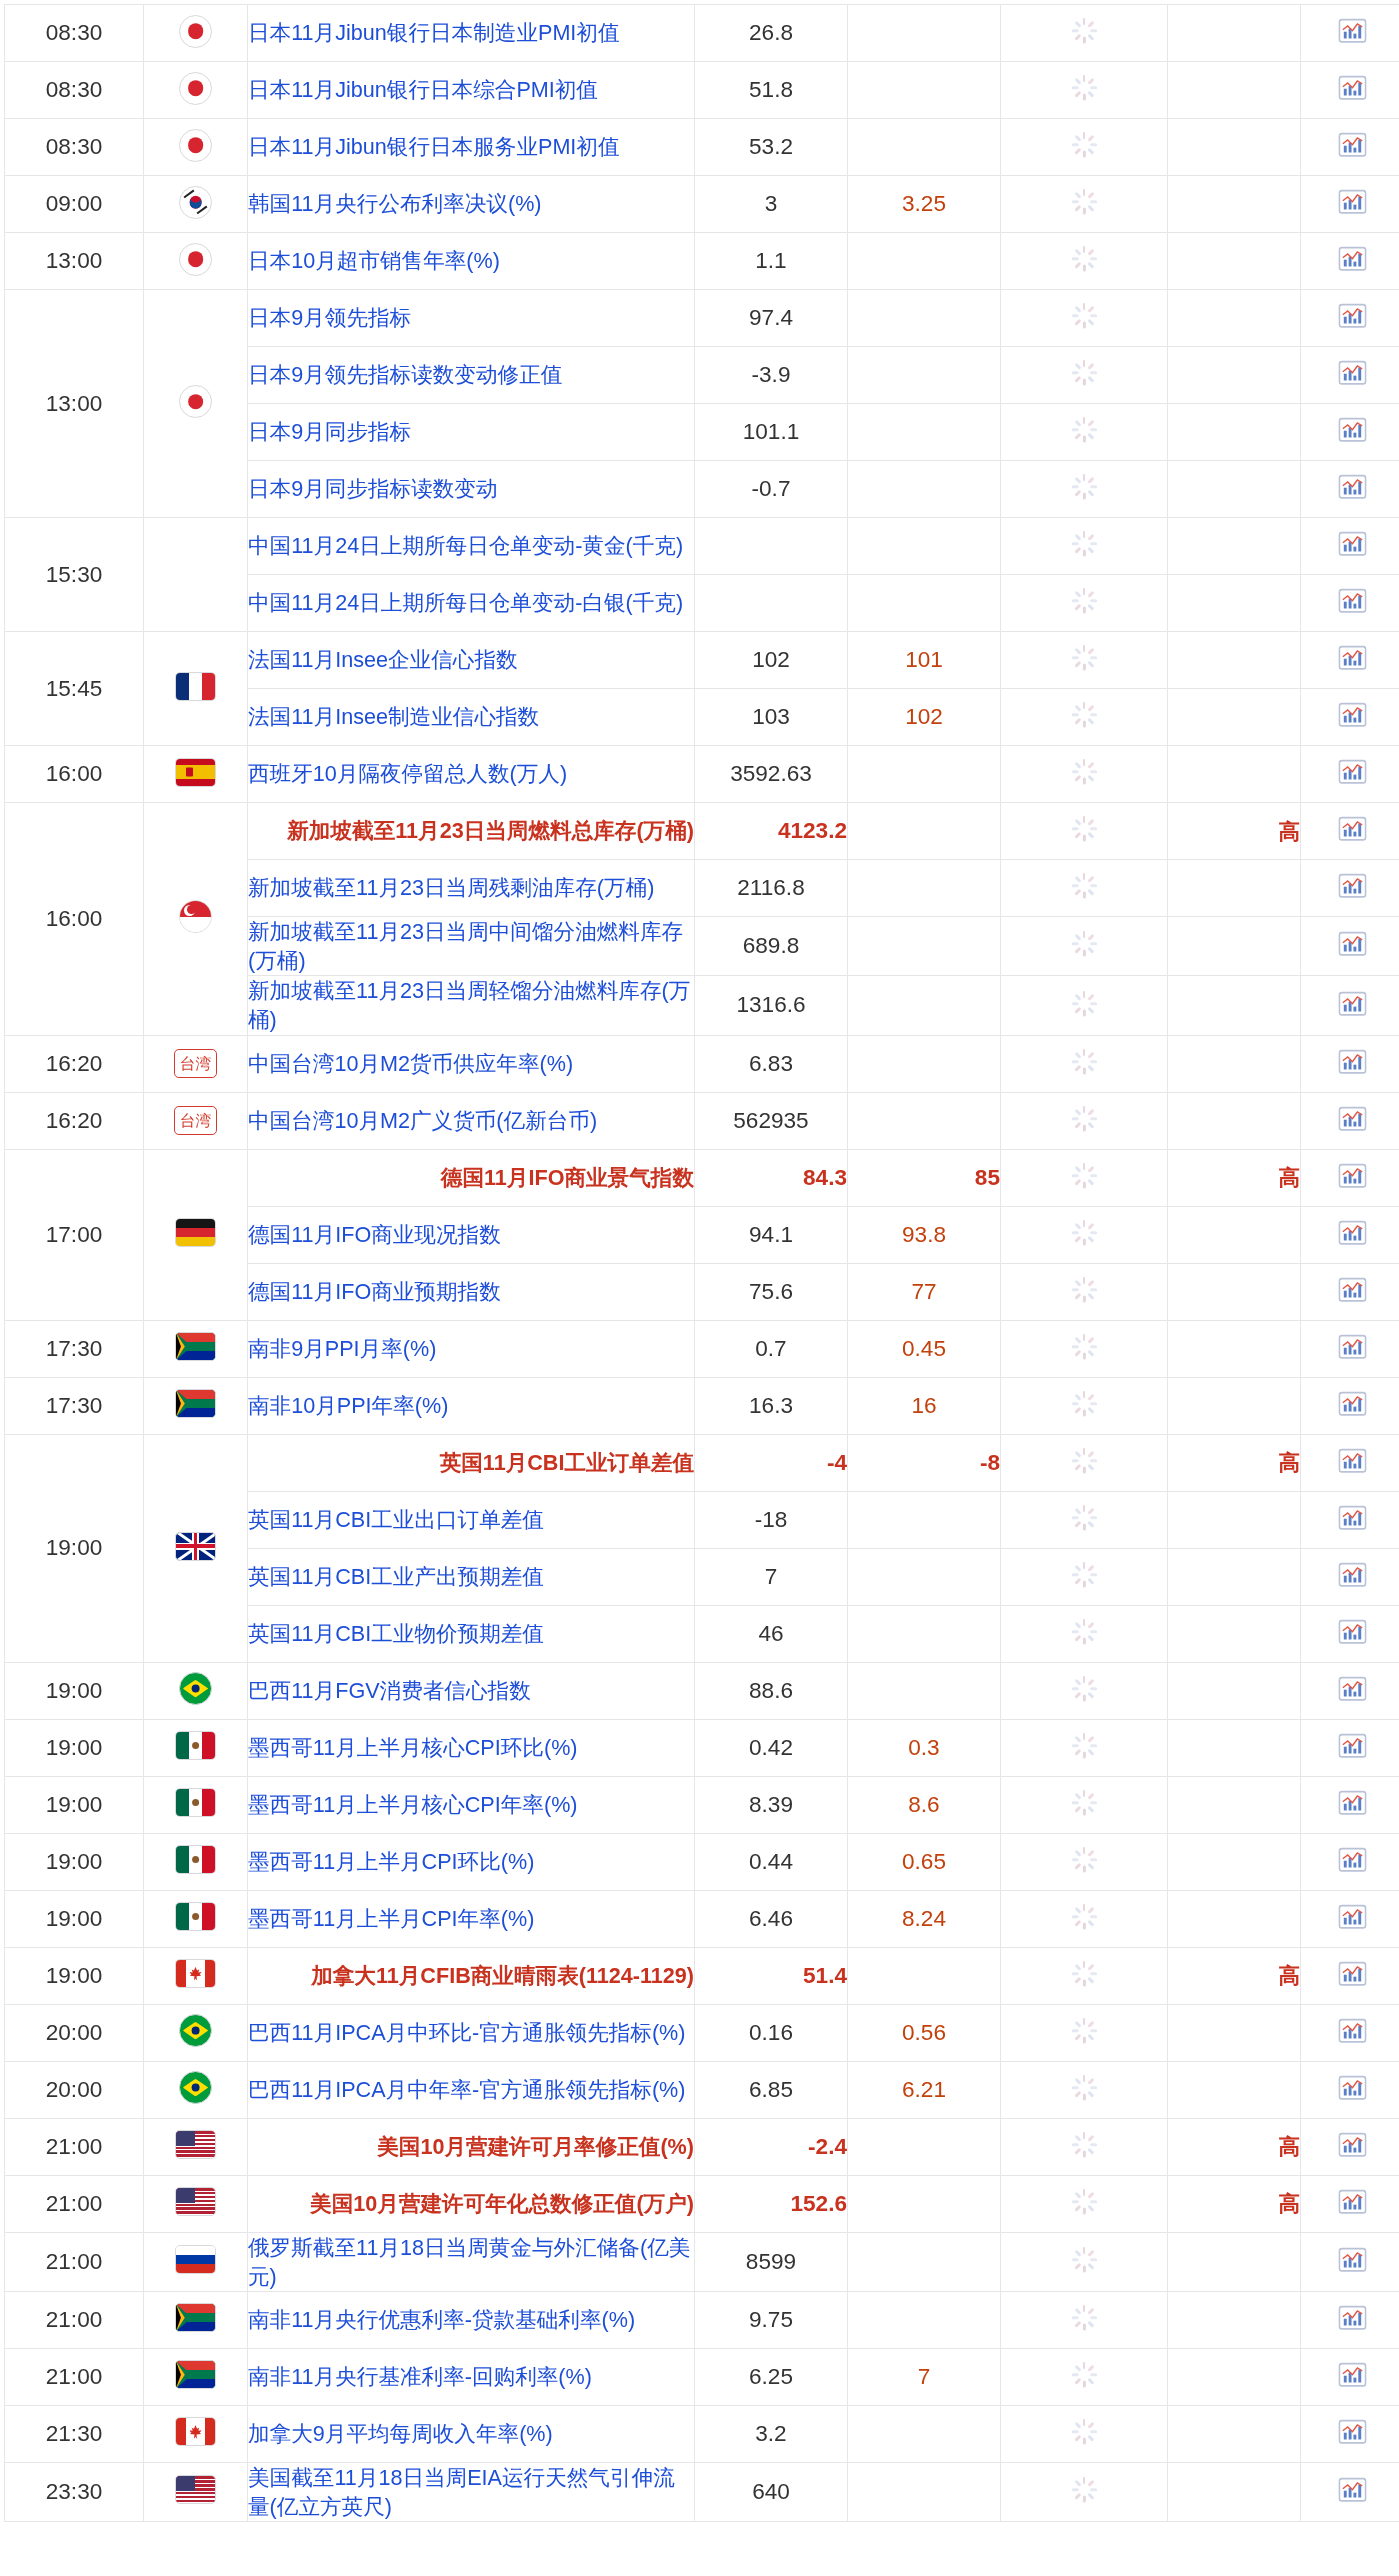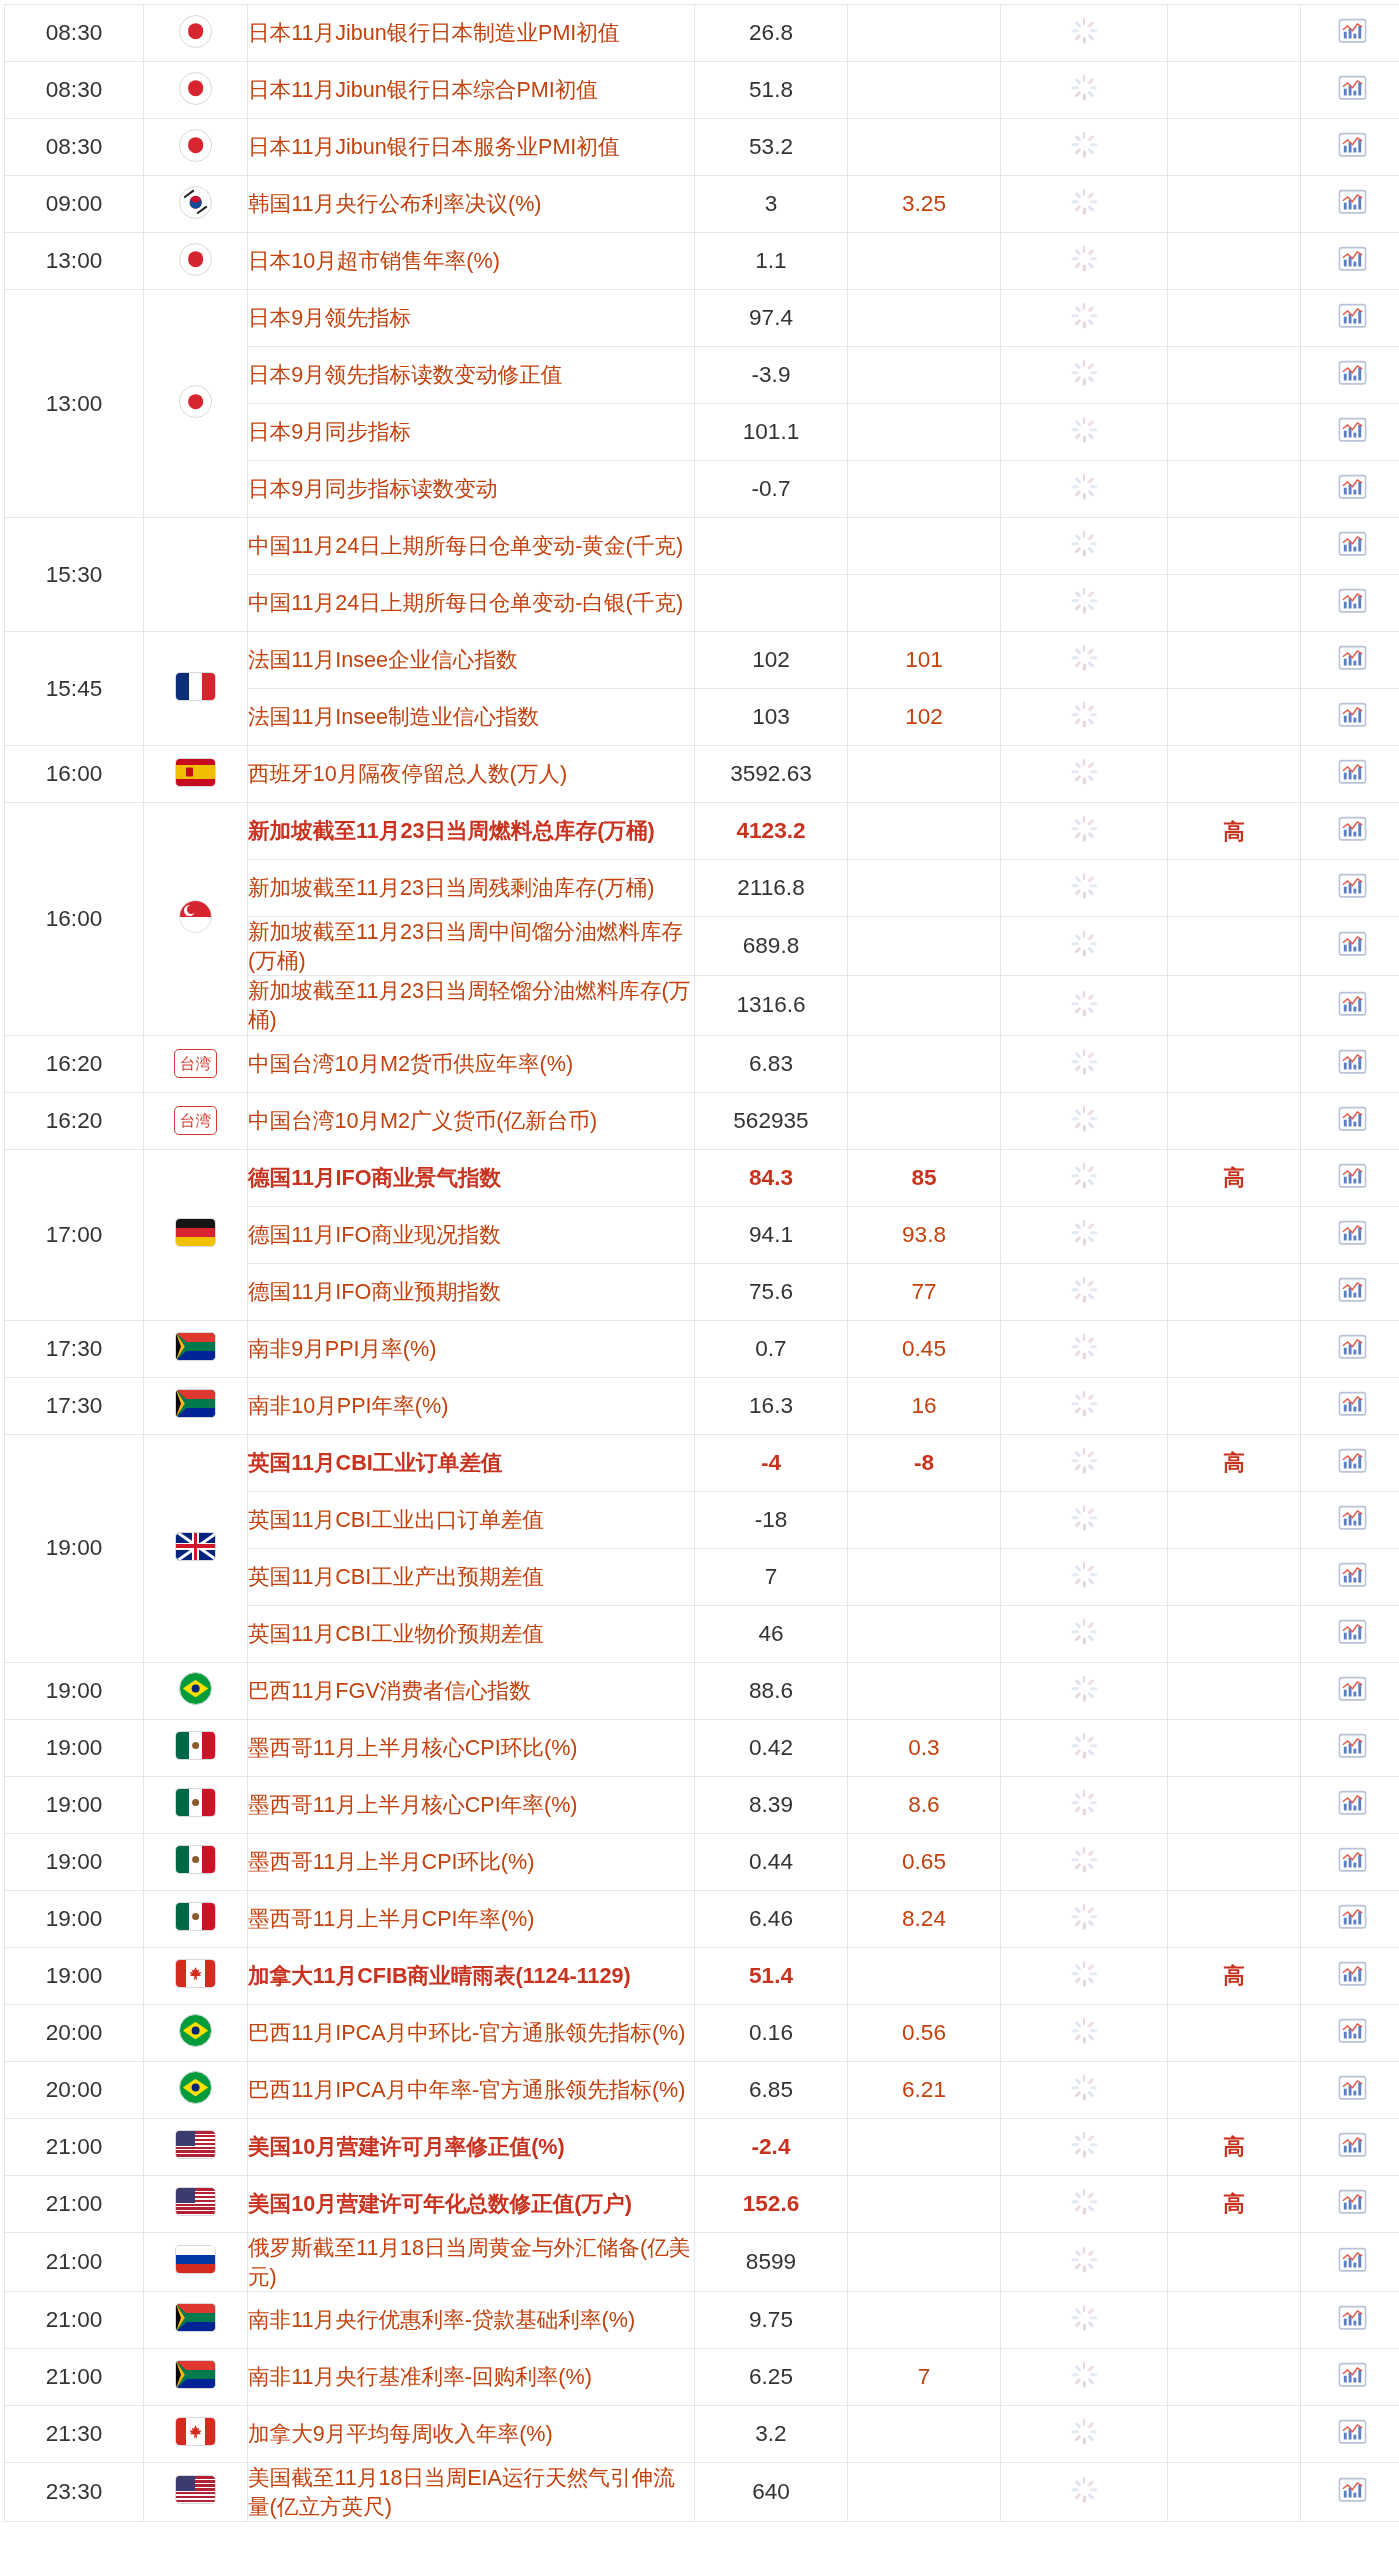--- a/index.html
+++ b/index.html
@@ -18,32 +18,33 @@
     table-layout: fixed;
   }
   table.econ td {
     border: 1px solid #e6e6ea;
     vertical-align: middle;
     background: #fff;
     padding: 0;
   }
   .c-time   { width: 139px; text-align: center; font-size: 22.6px; color: #333; }
   .c-flag   { width: 104px; text-align: center; }
-  .c-event  { width: 447px; font-size: 21.6px; color: #c2410c; padding: 13.7px 17.7px; line-height: 1.35; }
+  .c-event  { width: 447px; font-size: 21.6px; color: #1d4ed8; padding: 13.7px 17.7px; line-height: 1.35; }
   .c-actual { width: 153px; text-align: center; font-size: 22.6px; color: #333; }
   .c-prev   { width: 153px; text-align: center; font-size: 22.6px; color: #c2410c; }
   .c-star   { width: 167px; text-align: center; }
   .c-imp    { width: 133px; text-align: center; font-size: 21.6px; color: #333; }
   .c-chart  { width: 103px; text-align: center; }
 
   tr.row { height: 57px; }
 
   .hl .c-event, .hl .c-actual, .hl .c-prev, .hl .c-imp {
     color: #c8321e;
     font-weight: bold;
+    text-align: right;
   }
 
   
   .spinner {
     display: inline-block;
     width: 25.5px; height: 25.5px;
     position: relative;
   }
   .spinner i {
     position: absolute;

